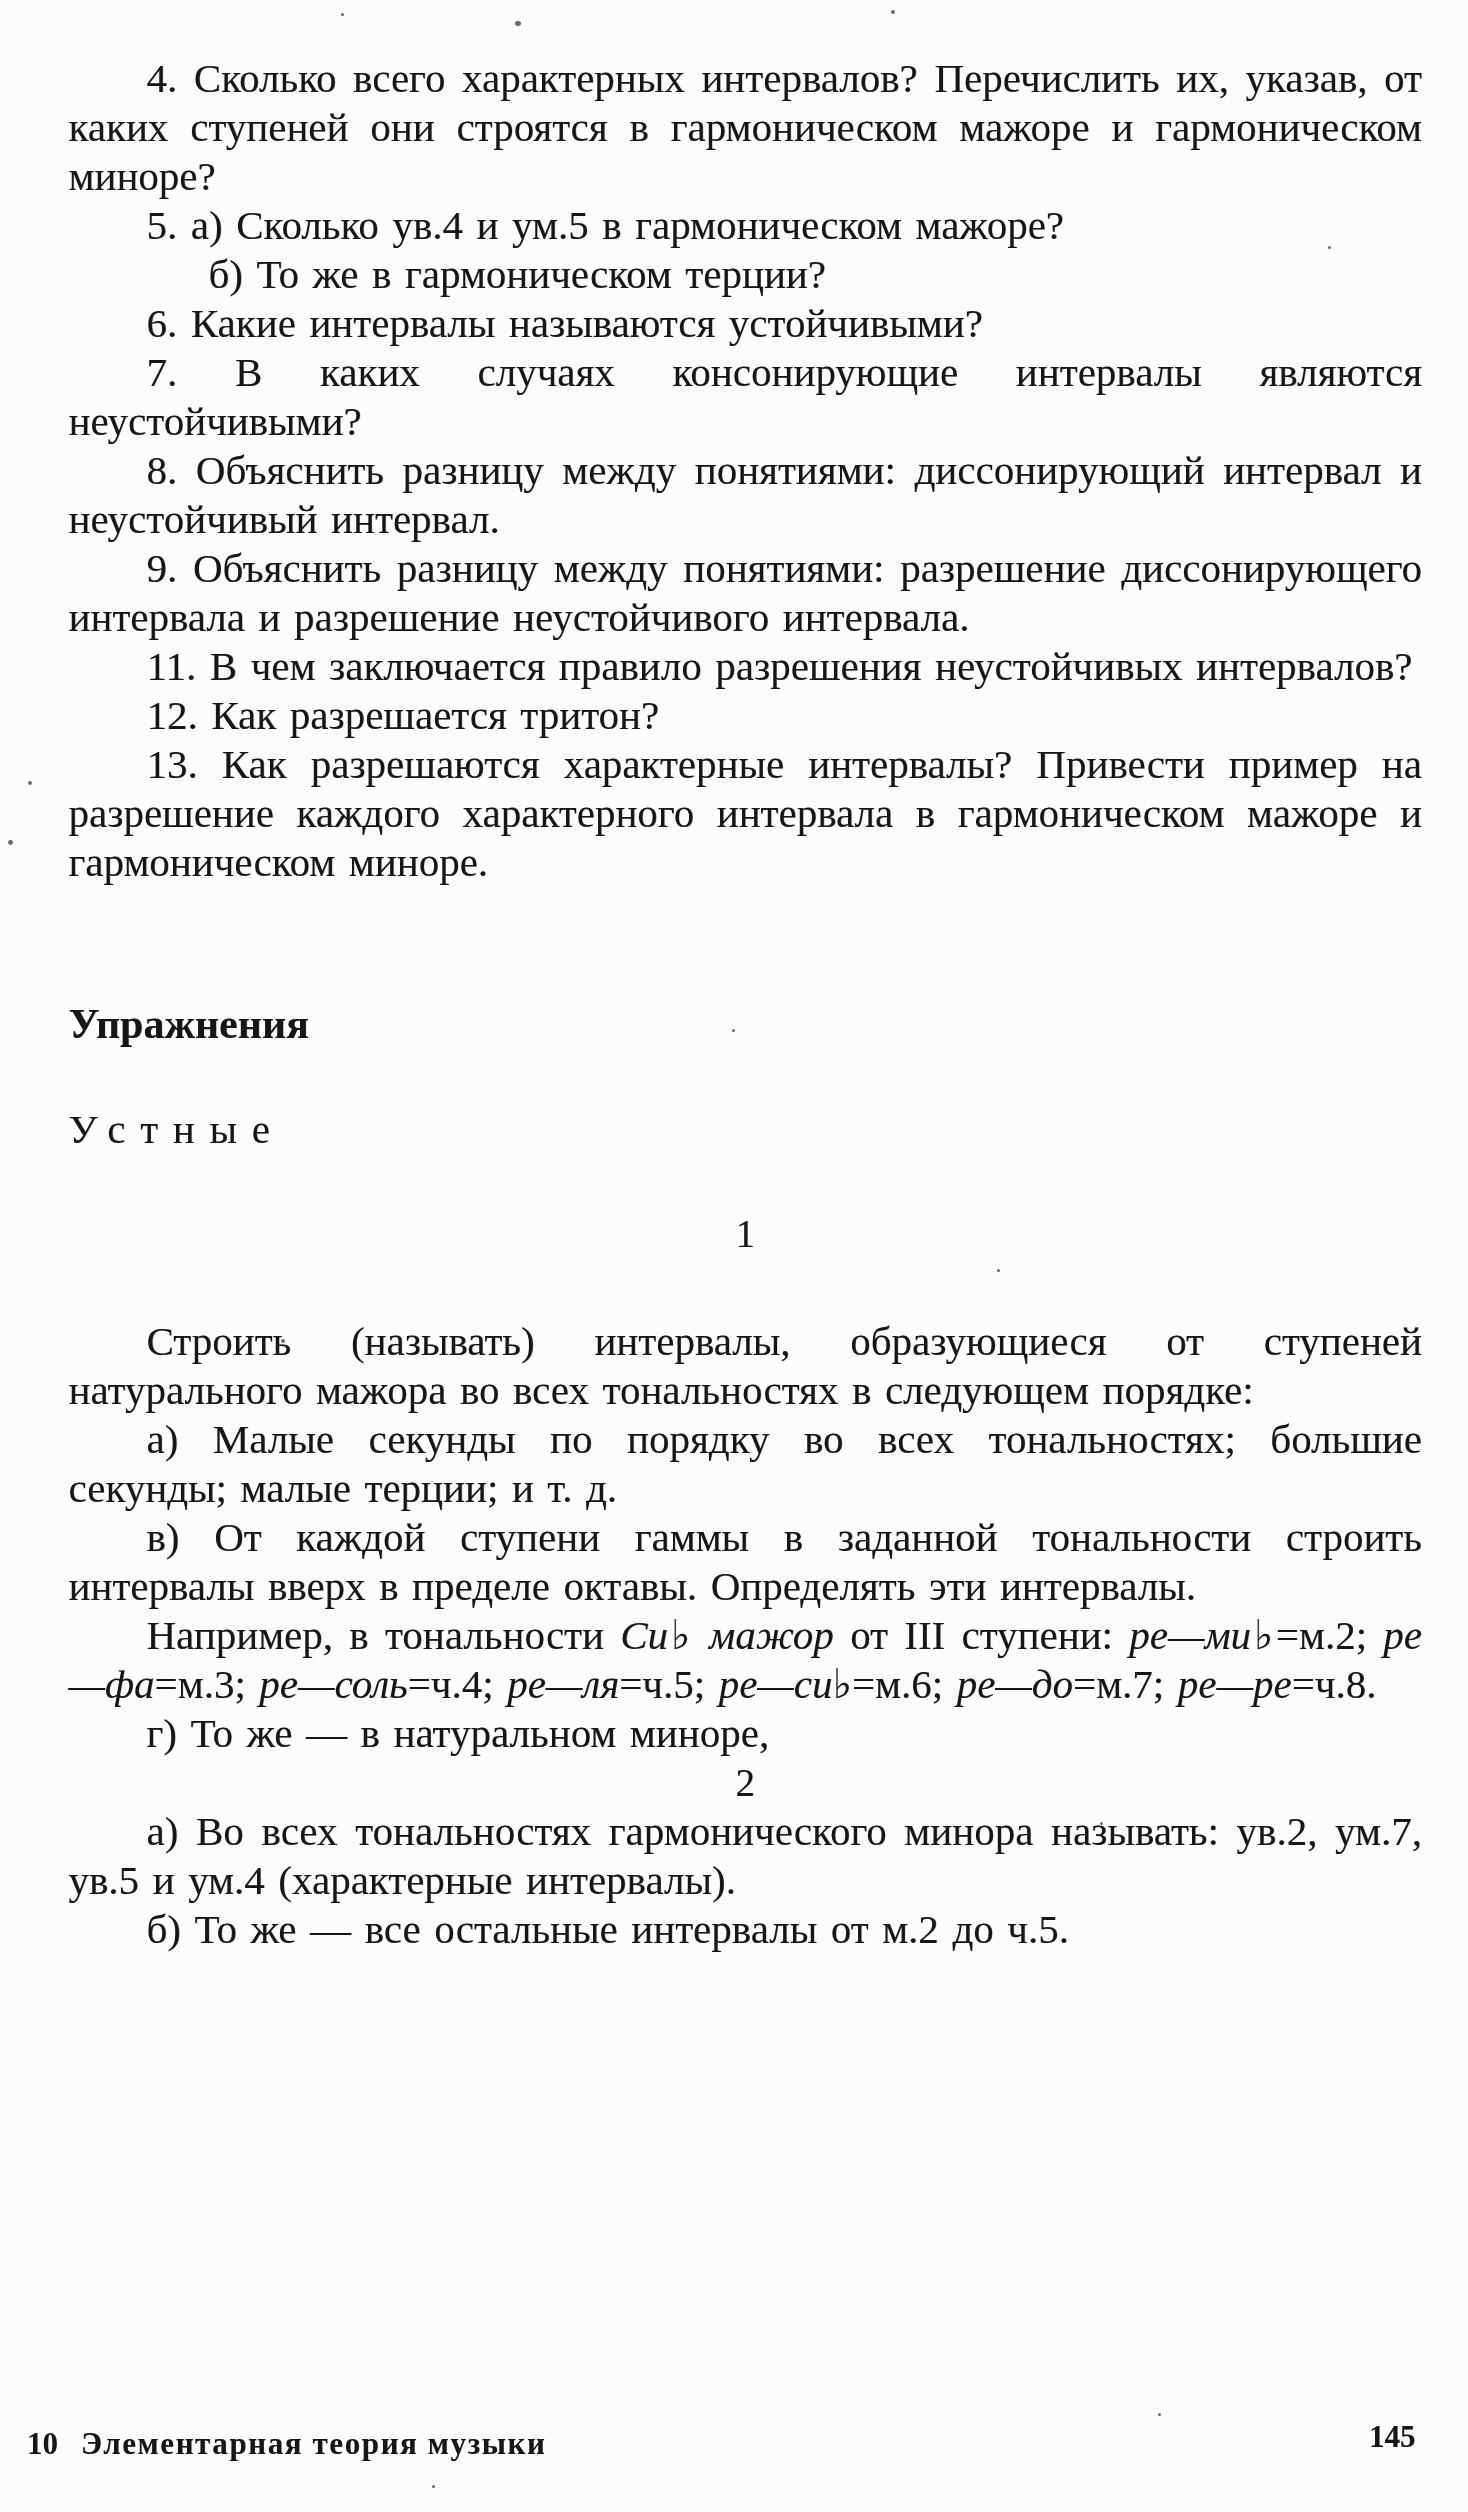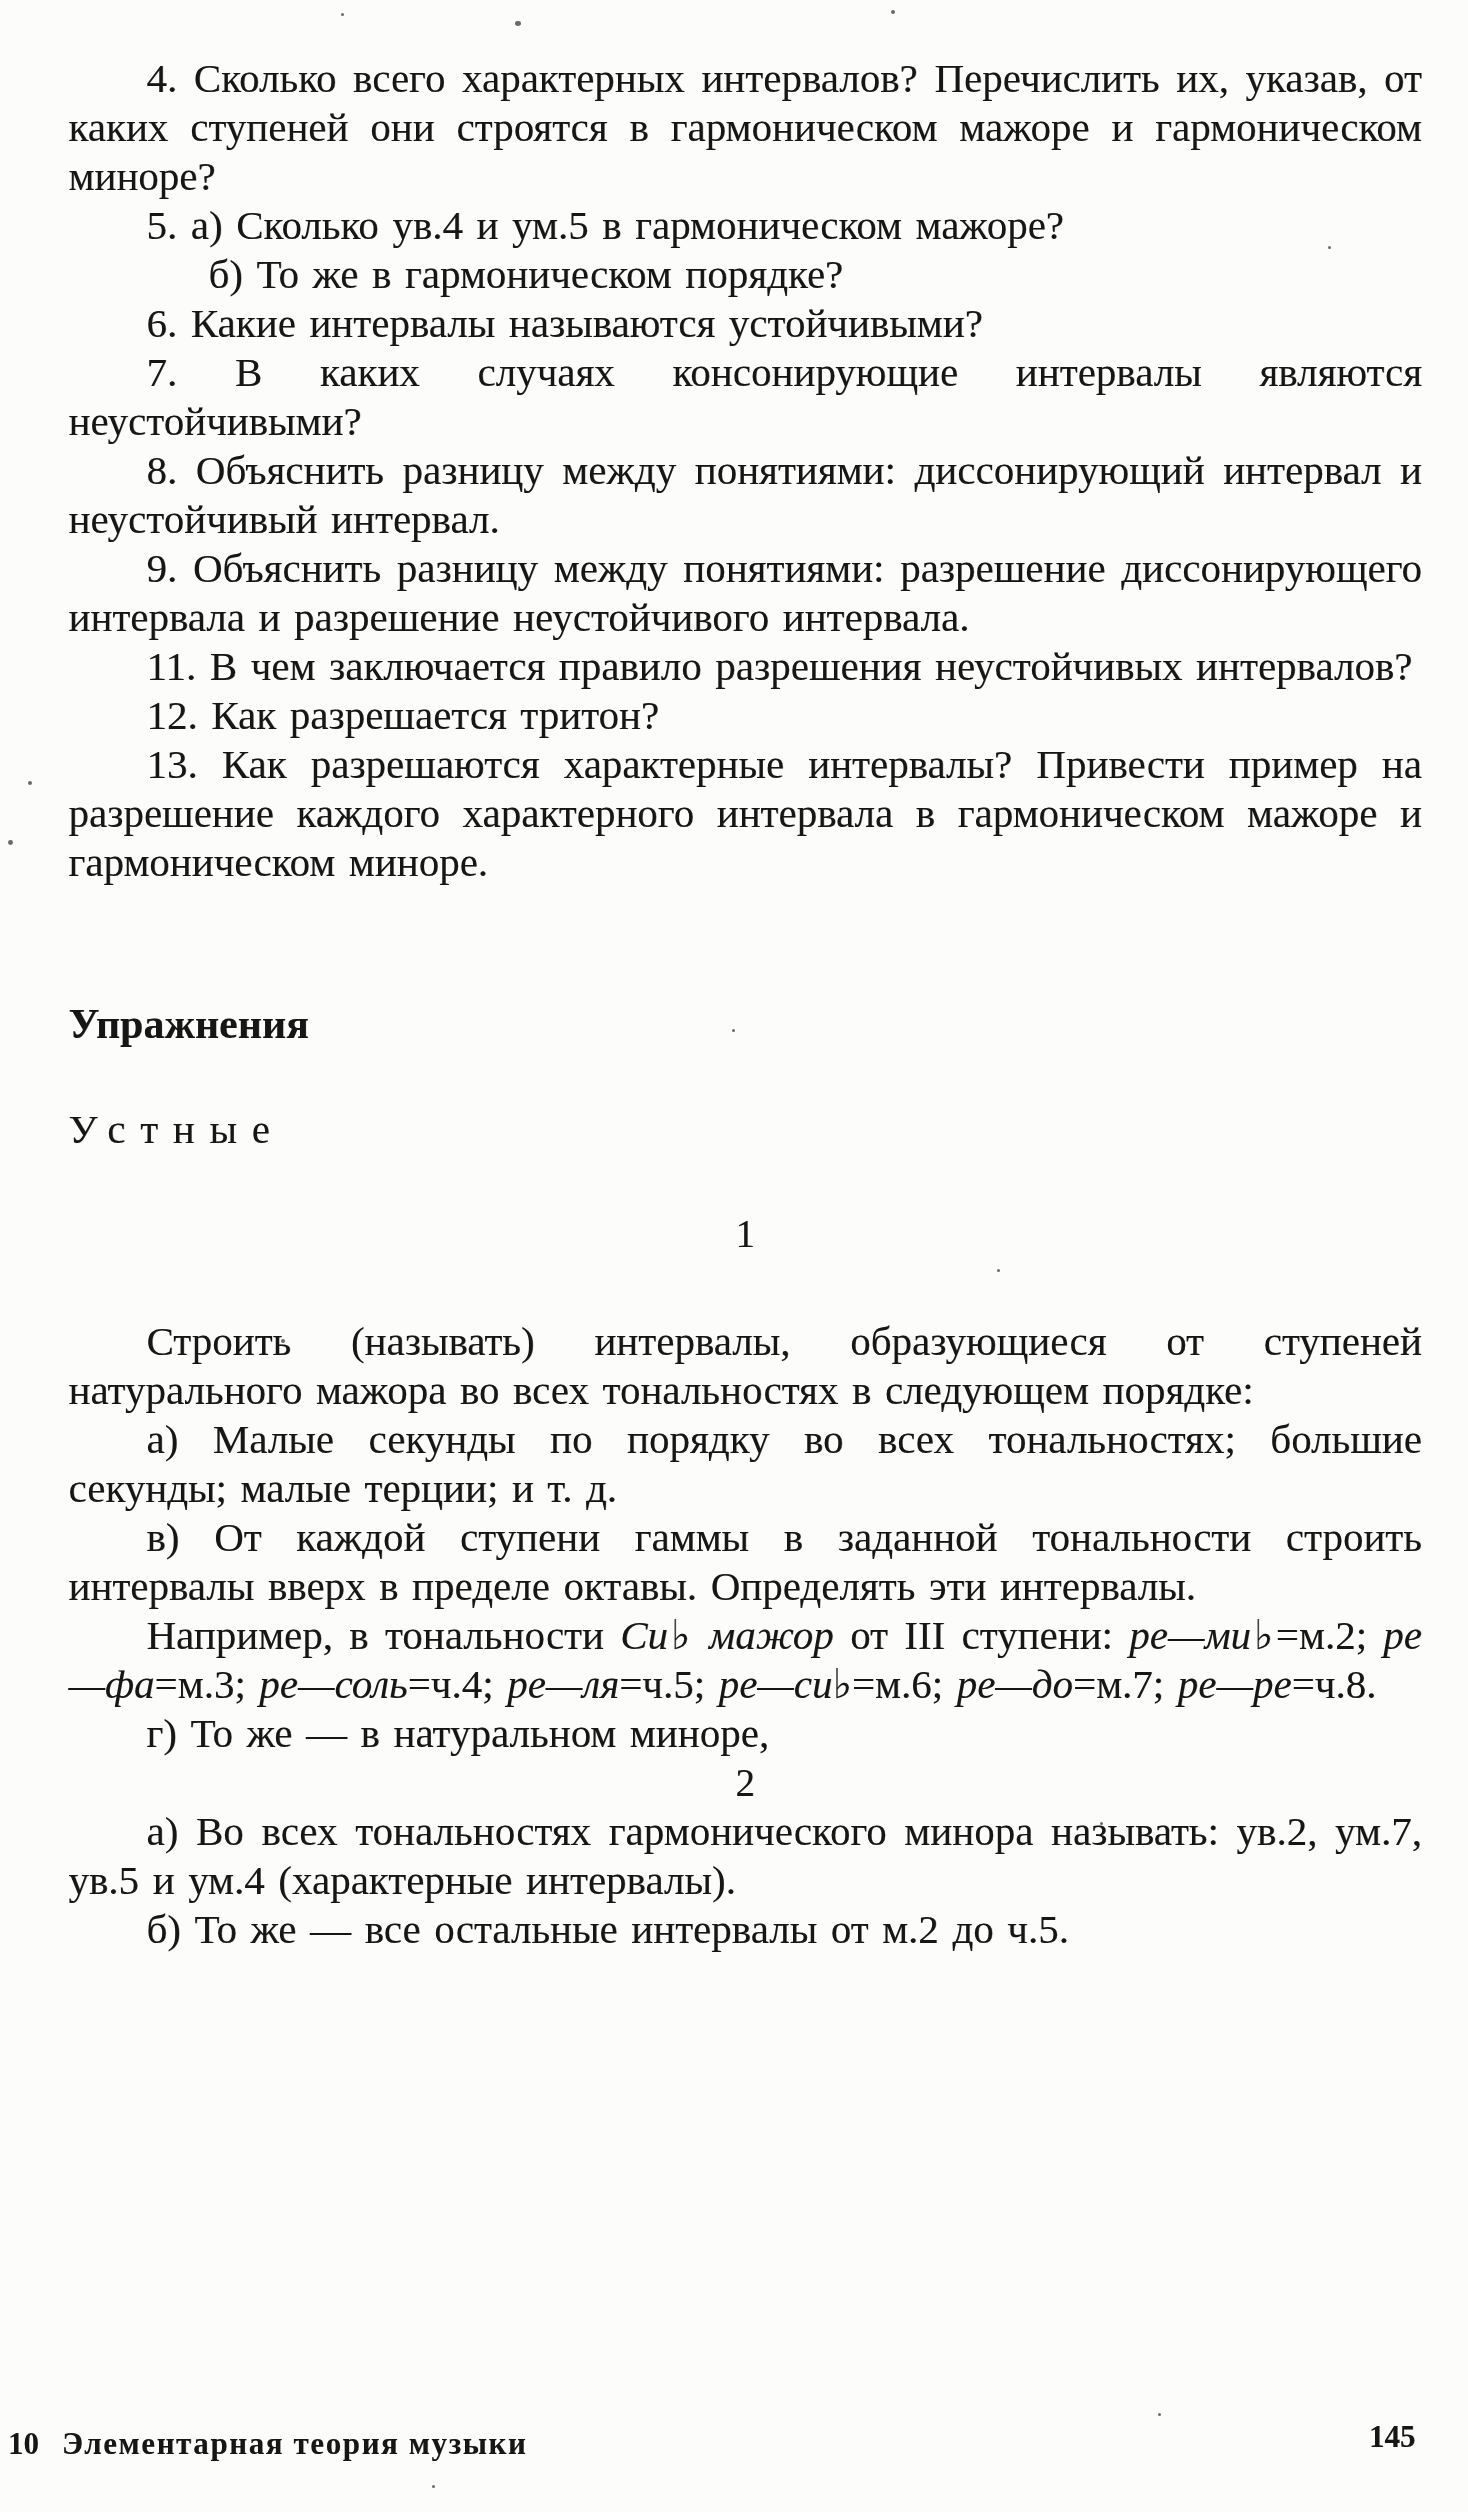--- a/index.html
+++ b/index.html
@@ -53,21 +53,21 @@
     text-align: center;
     text-shadow: 0.4px 0.4px 0 rgba(0,0,0,0.35);
   }
   .ex-number.inline-num {
     margin-top: 0;
     line-height: 49px;
   }
   .first-after-number { margin-top: 62px; }
   .footer {
     position: absolute;
-    left: 8px;
+    left: 27px;
     right: 41px;
     top: 2419px;
     height: 49px;
     text-decoration: underline;
   }
   .footer .sig {
     position: absolute;
     left: 0;
     top: 6.5px;
     font-size: 31px;
@@ -101,21 +101,21 @@
 </style>
 </head>
 <body>
 
 <div class="page">
   <div class="content">
 
     <section>
       <p class="ind-a">4. Сколько всего характерных интервалов? Перечислить их, указав, от каких ступеней они строятся в гармоническом мажоре и гармоническом миноре?</p>
       <p class="ind-a">5. а) Сколько ув.4 и ум.5 в гармоническом мажоре?</p>
-      <p class="ind-b">б) То же в гармоническом порядке?</p>
+      <p class="ind-b">б) То же в гармоническом терции?</p>
       <p class="ind-a">6. Какие интервалы называются устойчивыми?</p>
       <p class="ind-a">7. В каких случаях консонирующие интервалы являются неустойчивыми?</p>
       <p class="ind-a">8. Объяснить разницу между понятиями: диссонирующий интервал и неустойчивый интервал.</p>
       <p class="ind-a">9. Объяснить разницу между понятиями: разрешение диссонирующего интервала и разрешение неустойчивого интервала.</p>
       <p class="ind-a">11. В чем заключается правило разрешения неустойчивых интервалов?</p>
       <p class="ind-a">12. Как разрешается тритон?</p>
       <p class="ind-a">13. Как разрешаются характерные интервалы? Привести пример на разрешение каждого характерного интервала в гармоническом мажоре и гармоническом миноре.</p>
     </section>
 
     <p class="h-exercises">Упражнения</p>

